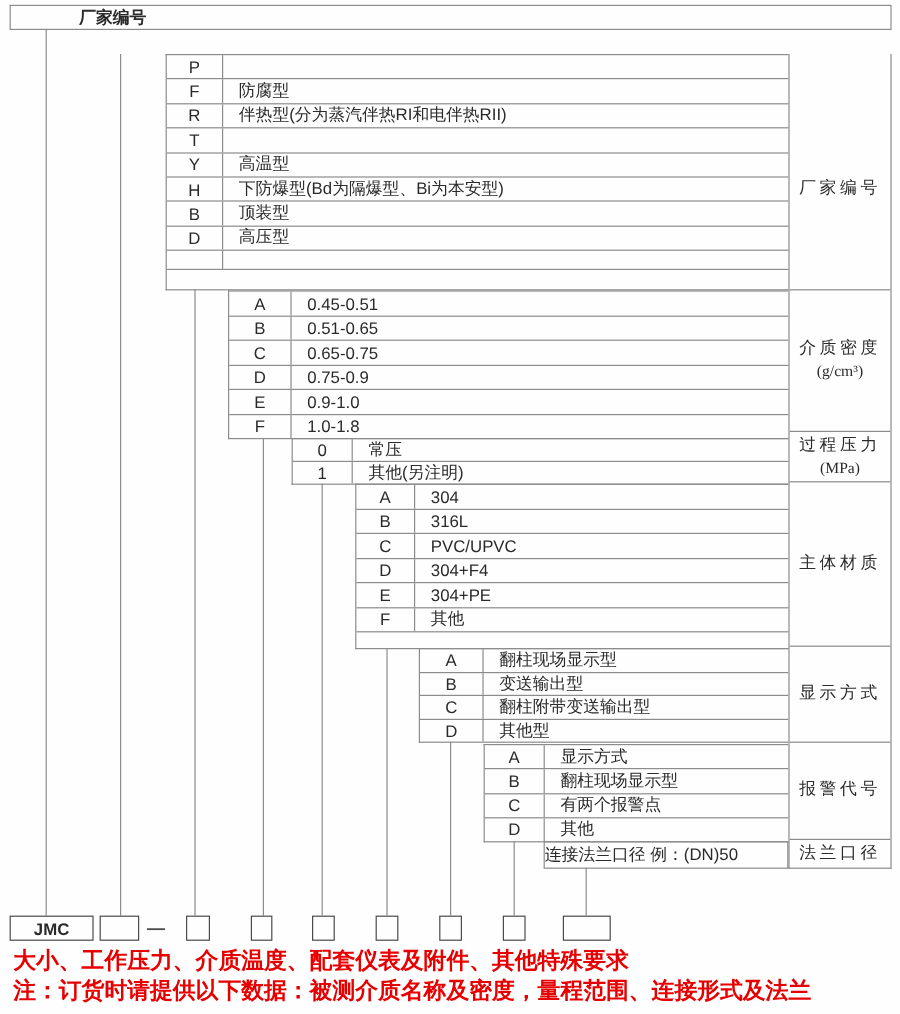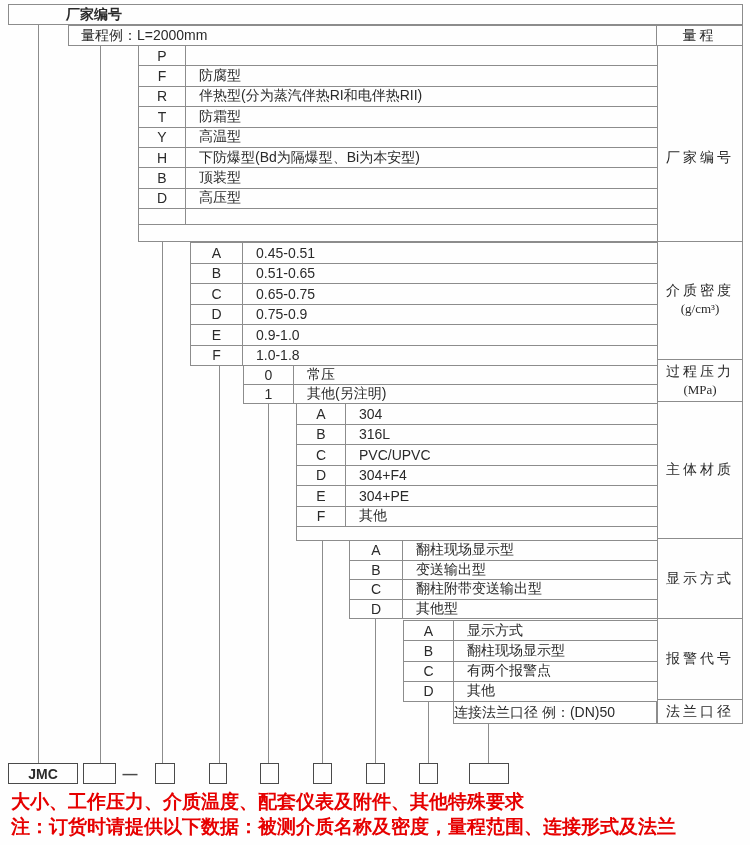--- a/index.html
+++ b/index.html
@@ -63,40 +63,35 @@
 </style>
 </head>
 <body>
 
 <div id="stage">
 
   <div class="box" id="factory-row">
     <span class="t">厂家编号</span>
   </div>
 
-  <div class="box" id="range-row">
-    <span class="t">量程例：L=2000mm</span>
-    <span class="side labelcell">量程</span>
-  </div>
 
   <div class="sec" id="sec-basic">
     <div class="row">
         <div class="code">P</div>
       </div>
     <div class="row">
         <div class="code">F</div>
         <div class="desc">防腐型</div>
       </div>
     <div class="row">
         <div class="code">R</div>
         <div class="desc">伴热型(分为蒸汽伴热RI和电伴热RII)</div>
       </div>
     <div class="row">
         <div class="code">T</div>
-        <div class="desc">防霜型</div>
       </div>
     <div class="row">
         <div class="code">Y</div>
         <div class="desc">高温型</div>
       </div>
     <div class="row">
         <div class="code">H</div>
         <div class="desc">下防爆型(Bd为隔爆型、Bi为本安型)</div>
       </div>
     <div class="row">

